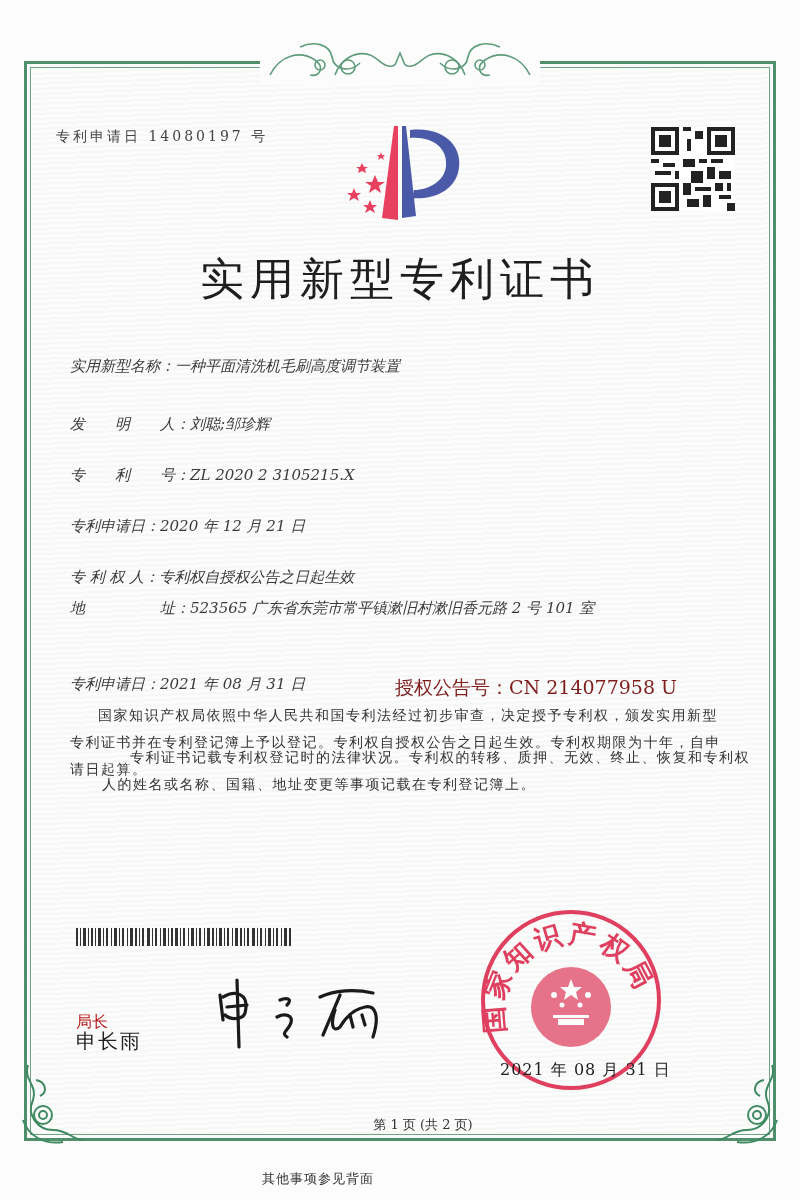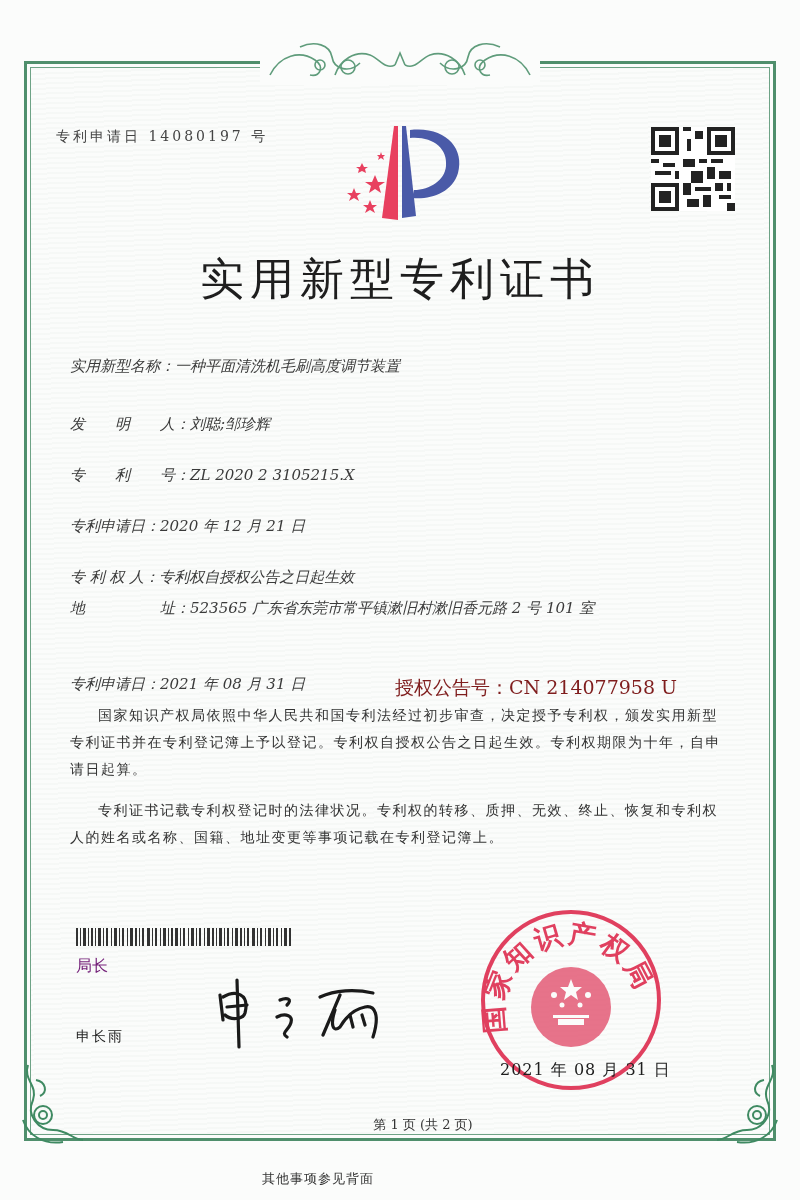--- a/index.html
+++ b/index.html
@@ -44,25 +44,25 @@
     .f5 { top: 568px; }
     .f6 { top: 599px; }
     .f7 { top: 675px; }
     .f7b { position: absolute; left: 395px; top: 675px; font-size: 19px; color: #7f1d1d; white-space: nowrap; }
 
     .paragraph {
       position: absolute; left: 70px; width: 660px; font-size: 14px; line-height: 27px;
       color: #333; text-indent: 28px; letter-spacing: 1.5px;
     }
     .p1 { top: 702px; }
-    .p2 { top: 797px; }
+    .p2 { top: 744px; margin-left: 32px; }
 
     .barcode { position: absolute; left: 76px; top: 928px; width: 216px; height: 18px; }
-    .director-title { position: absolute; left: 76px; top: 956px; font-size: 16px; font-family: "DejaVu Sans", sans-serif; color: #701a75; }
-    .director-name { position: absolute; left: 76px; top: 1028px; font-size: 14px; font-family: "DejaVu Sans", sans-serif; color: #222; letter-spacing: 2px; }
+    .director-title { position: absolute; left: 76px; top: 1012px; font-size: 16px; font-family: "DejaVu Sans", sans-serif; color: #b91c1c; }
+    .director-name { position: absolute; left: 76px; top: 1028px; font-size: 20px; font-family: "DejaVu Sans", sans-serif; color: #222; letter-spacing: 2px; }
     .signature { position: absolute; left: 215px; top: 975px; width: 180px; height: 75px; }
 
     .seal { position: absolute; left: 478px; top: 907px; width: 186px; height: 186px; }
     .seal-date {
       position: absolute; left: 500px; top: 1060px; font-size: 16px; color: #1e1e1e; letter-spacing: 1px;
     }
     .page-no { position: absolute; left: 0; width: 796px; top: 1116px; text-align: center; font-size: 13px; color: #333; margin-left: 25px; }
     .footer-note { position: absolute; left: 0; width: 636px; top: 1170px; text-align: center; font-size: 13px; color: #333; letter-spacing: 1px; }
   </style>
 </head>

